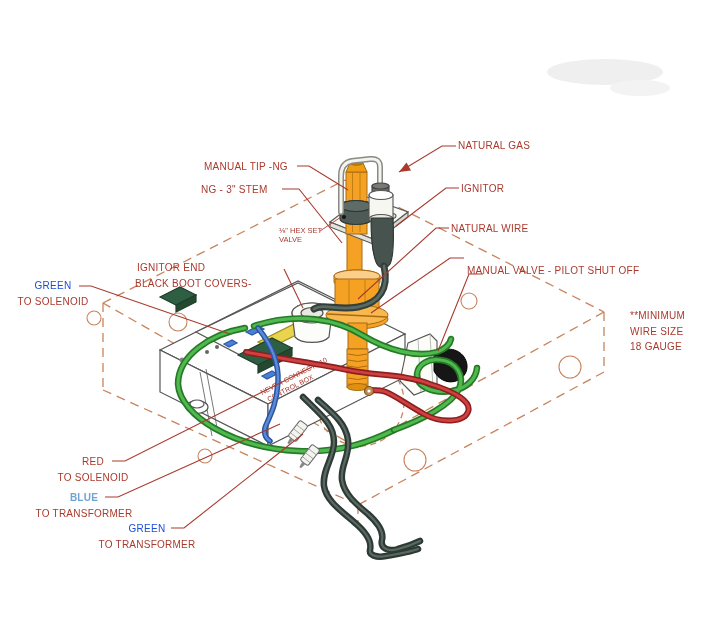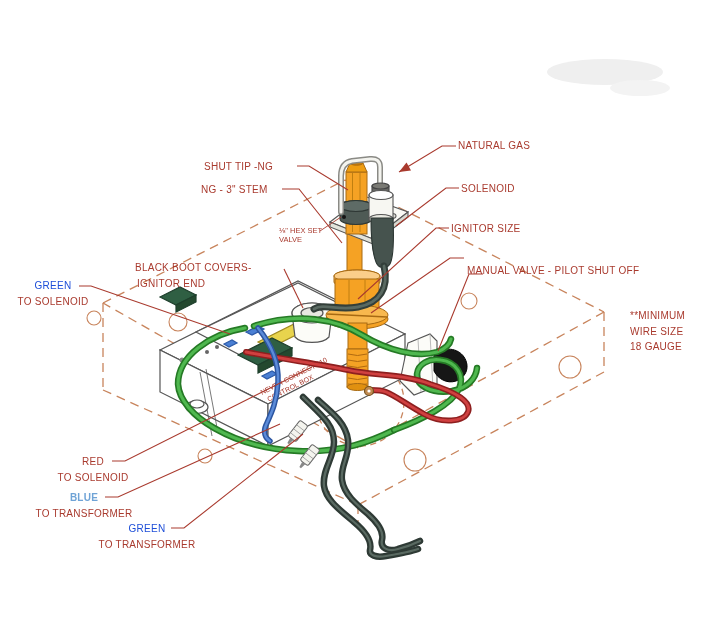--- a/index.html
+++ b/index.html
@@ -196,39 +196,39 @@
     <path d="M112,461 H125 L312,367"></path>
     <path d="M105,497 H118 L280,424"></path>
     <path d="M171,528 H184 L303,434"></path>
   </g>
   <polygon points="399,172 406.5,162.5 411,170.5" fill="#A93A2E"></polygon>
 
 </svg>
 
 <div class="label" style="left:458px;top:138px">NATURAL GAS</div>
 
-<div class="label" style="left:204px;top:159px">SHUT TIP -NG</div>
+<div class="label" style="left:204px;top:159px">MANUAL TIP -NG</div>
 
 <div class="label" style="left:201px;top:182px">NG - 3" STEM</div>
 
 <div class="label small" style="left:279px;top:226px">
   <span class="ln">⅛" HEX SET</span>
   <span class="ln">VALVE</span>
 </div>
 
-<div class="label" style="left:461px;top:181px">SOLENOID</div>
-
-<div class="label" style="left:451px;top:221px">IGNITOR SIZE</div>
+<div class="label" style="left:461px;top:181px">IGNITOR</div>
+
+<div class="label" style="left:451px;top:221px">NATURAL WIRE</div>
 
 <div class="label" style="left:467px;top:263px">MANUAL VALVE - PILOT SHUT OFF</div>
 
 
 <div class="label" style="left:135px;top:260px">
+  <span class="ln" style="margin-left:2px">IGNITOR END</span>
   <span class="ln">BLACK BOOT COVERS-</span>
-  <span class="ln" style="margin-left:2px">IGNITOR END</span>
 </div>
 
 <div class="label center" style="left:10px;top:278px;width:86px">
   <span class="ln green">GREEN</span>
   <span class="ln">TO SOLENOID</span>
 </div>
 
 <div class="label center" style="left:48px;top:454px;width:90px">
   <span class="ln">RED</span>
   <span class="ln">TO SOLENOID</span>

